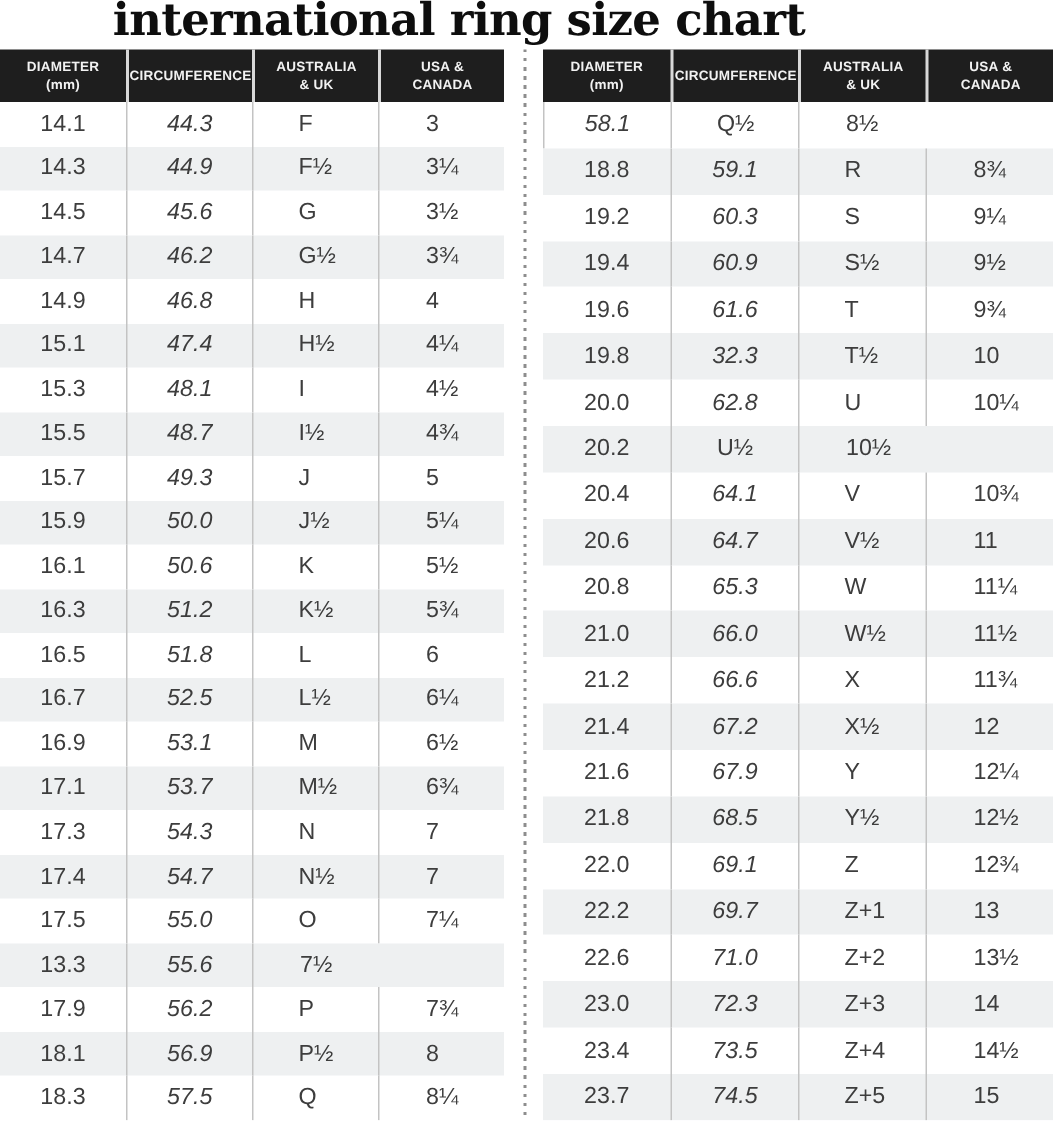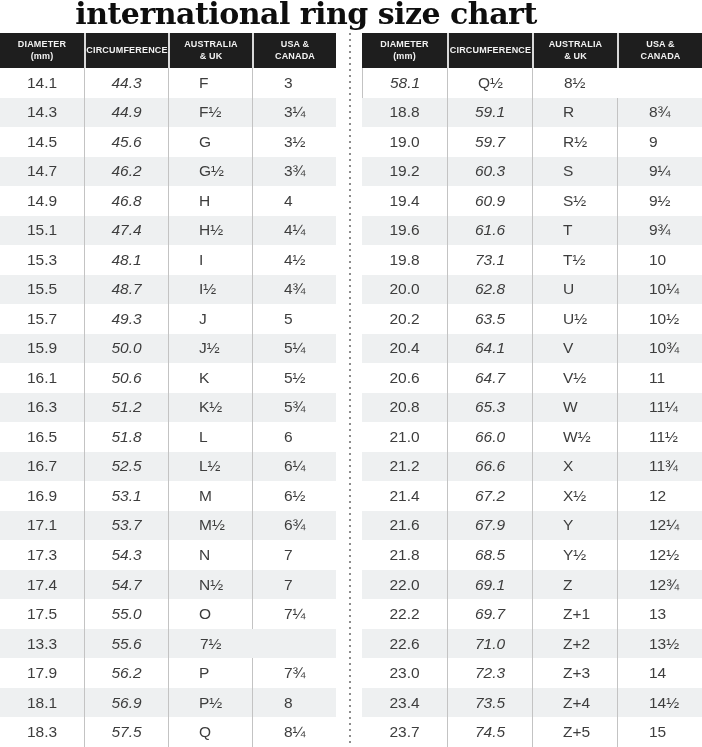--- a/index.html
+++ b/index.html
@@ -256,58 +256,51 @@
           <div class="cell c2">Q½</div>
           <div class="cell c3">8½</div>
         </div>
         <div class="trow">
           <div class="cell c0">18.8</div>
           <div class="cell c1">59.1</div>
           <div class="cell c2">R</div>
           <div class="cell c3">8¾</div>
         </div>
         <div class="trow">
-          <div class="cell c0">19.0</div>
-          <div class="cell c1">59.7</div>
-          <div class="cell c2">R½</div>
-          <div class="cell c3">9</div>
-        </div>
-        <div class="trow">
           <div class="cell c0">19.2</div>
           <div class="cell c1">60.3</div>
           <div class="cell c2">S</div>
           <div class="cell c3">9¼</div>
         </div>
         <div class="trow">
           <div class="cell c0">19.4</div>
           <div class="cell c1">60.9</div>
           <div class="cell c2">S½</div>
           <div class="cell c3">9½</div>
         </div>
         <div class="trow">
           <div class="cell c0">19.6</div>
           <div class="cell c1">61.6</div>
           <div class="cell c2">T</div>
           <div class="cell c3">9¾</div>
         </div>
         <div class="trow">
           <div class="cell c0">19.8</div>
-          <div class="cell c1">73.1</div>
+          <div class="cell c1">32.3</div>
           <div class="cell c2">T½</div>
           <div class="cell c3">10</div>
         </div>
         <div class="trow">
           <div class="cell c0">20.0</div>
           <div class="cell c1">62.8</div>
           <div class="cell c2">U</div>
           <div class="cell c3">10¼</div>
         </div>
         <div class="trow">
           <div class="cell c0">20.2</div>
-          <div class="cell c1">63.5</div>
           <div class="cell c2">U½</div>
           <div class="cell c3">10½</div>
         </div>
         <div class="trow">
           <div class="cell c0">20.4</div>
           <div class="cell c1">64.1</div>
           <div class="cell c2">V</div>
           <div class="cell c3">10¾</div>
         </div>
         <div class="trow">

